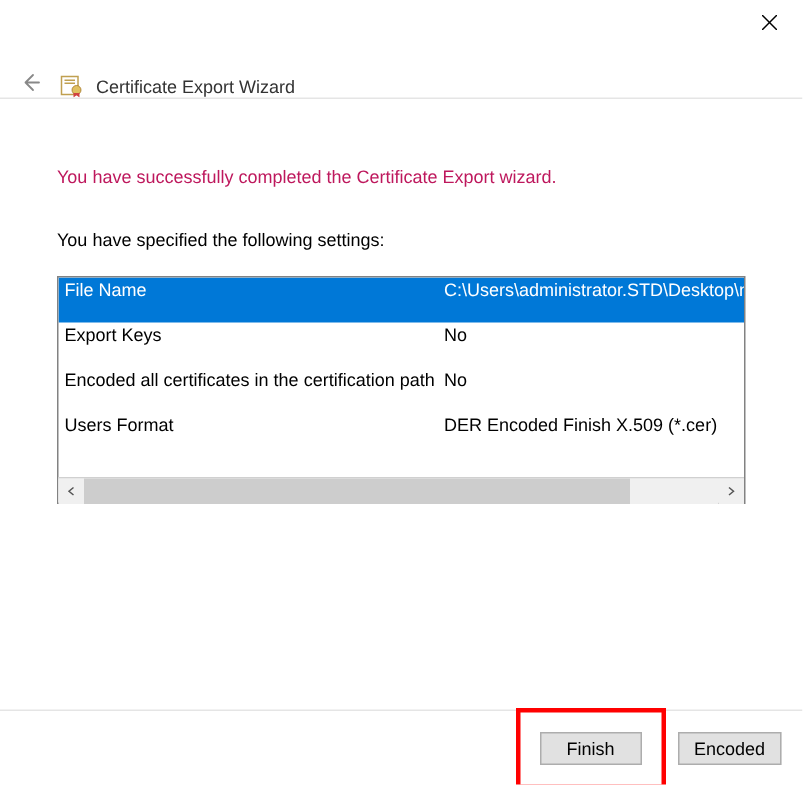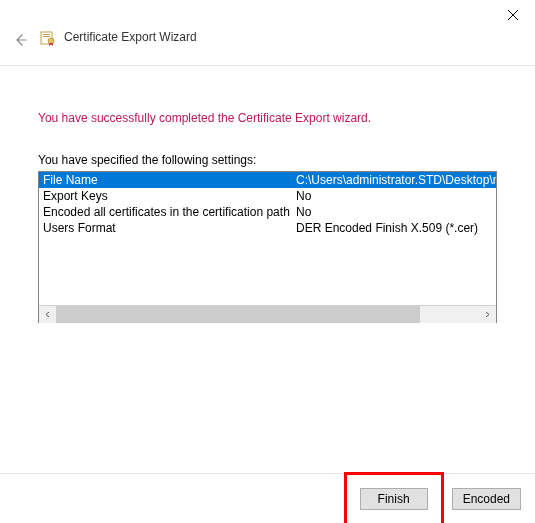--- a/index.html
+++ b/index.html
@@ -22,21 +22,21 @@
       height: 30px;
       display: flex;
       align-items: center;
       justify-content: center;
       cursor: pointer;
     }
     .close-btn svg { width: 10px; height: 10px; }
     .header {
       height: 36px;
       display: flex;
-      align-items: flex-start;
+      align-items: flex-end;
       padding: 0 10px;
       border-bottom: 1px solid #e5e5e5;
     }
     .back-arrow {
       width: 20px;
       height: 20px;
       display: flex;
       align-items: center;
       justify-content: center;
       margin-right: 10px;
@@ -59,37 +59,37 @@
       margin-bottom: 30px;
     }
     .success-text {
       font-size: 12px;
       color: #be185d;
       margin-bottom: 28px;
     }
     .settings-label {
       font-size: 12px;
       color: #000;
-      margin-bottom: 4px;
+      margin-bottom: 17px;
     }
     .listview {
       border: 1px solid #828282;
       height: 152px;
       background: #fff;
       position: relative;
       display: flex;
       flex-direction: column;
     }
     .list-body {
       flex: 1;
       overflow: hidden;
     }
     .list-row {
       display: flex;
-      height: 16px;
+      height: 30px;
       line-height: 17px;
       font-size: 12px;
       white-space: nowrap;
     }
     .list-row.sel {
       background: #0078d7;
       color: #fff;
     }
     .col-name {
       width: 255px;

